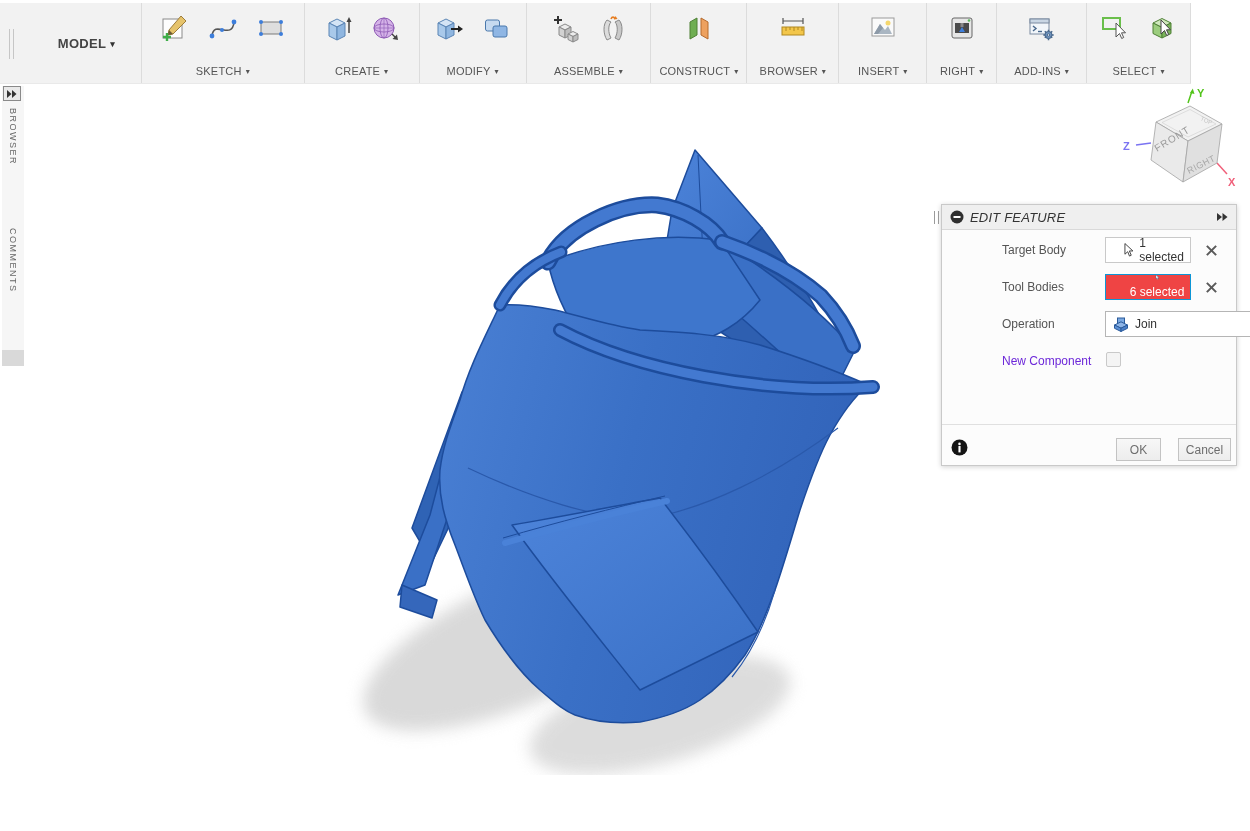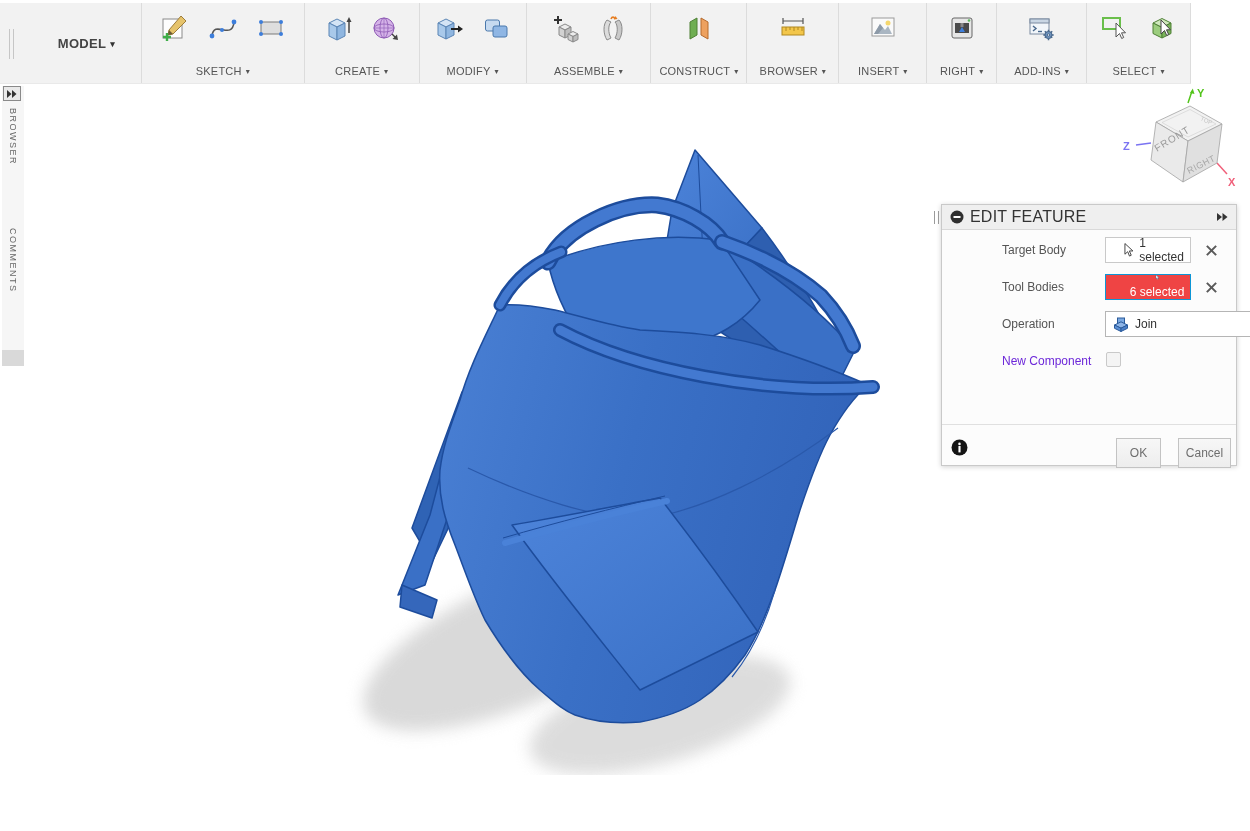--- a/index.html
+++ b/index.html
@@ -65,21 +65,21 @@
     box-shadow:0 1px 5px rgba(0,0,0,.18); z-index:10;
   }
   .dlg-grip {
     position:absolute; left:-8px; top:6px; width:5px; height:13px;
     border-left:1px solid #9a9a9a; border-right:1px solid #9a9a9a;
   }
   .dlg-header {
     height:25px; background:#efefef; border-bottom:1px solid #d9d9d9;
     display:flex; align-items:center; padding:0 8px; gap:6px; cursor:move;
   }
-  .dlg-title { font-size:16px; color:#333; letter-spacing:.2px; }
+  .dlg-title { font-size:13px; color:#333; letter-spacing:.2px;font-style:italic; }
   .dlg-expand { margin-left:auto; cursor:pointer; display:flex; }
   .dlg-row { position:absolute; left:0; width:100%; height:27px;margin-left:46px; }
   .dlg-label { position:absolute; left:14px; top:6px; font-size:12px; color:#555; }
   .dlg-label.disabled { color:#6d28d9; }
   .sel-btn {
     position:absolute; left:117px; top:0; width:86px; height:26px;
     display:flex; align-items:center; gap:5px; padding-left:18px;
     font-size:12px; cursor:pointer;
   }
   .sel-white { background:#fff; border:1px solid #c9c9c9; color:#333; }
@@ -97,21 +97,21 @@
   .dd-caret { margin-left:auto; font-size:9px; color:#555; }
   .checkbox {
     position:absolute; left:118px; top:4px; width:15px; height:15px;
     border:1px solid #8d8d8d; border-radius:2px;
     background:linear-gradient(#ffffff,#e7e7e7); cursor:pointer;
   }
   .checkbox.disabled { border-color:#c9c9c9; background:#f4f4f4; cursor:default; }
   .dlg-divider { position:absolute; top:219px; left:0; width:100%; border-top:1px solid #e0e0e0; }
   .info-btn { position:absolute; left:9px; top:234px; width:17px; height:17px; cursor:pointer; }
   .dlg-btn {
-    position:absolute; top:233px; height:30px; font-size:12px; color:#6e6e6e;
+    position:absolute; top:233px; height:23px; font-size:12px; color:#6e6e6e;
     background:linear-gradient(#f7f7f7,#ededed); border:1px solid #c3c3c3;
     display:flex; align-items:center; justify-content:center; cursor:pointer;
   }
   .btn-ok { left:174px; width:45px; }
   .btn-cancel { left:236px; width:53px;text-align:center; }
 </style>
 </head>
 <body>
 
 <div class="toolbar">

